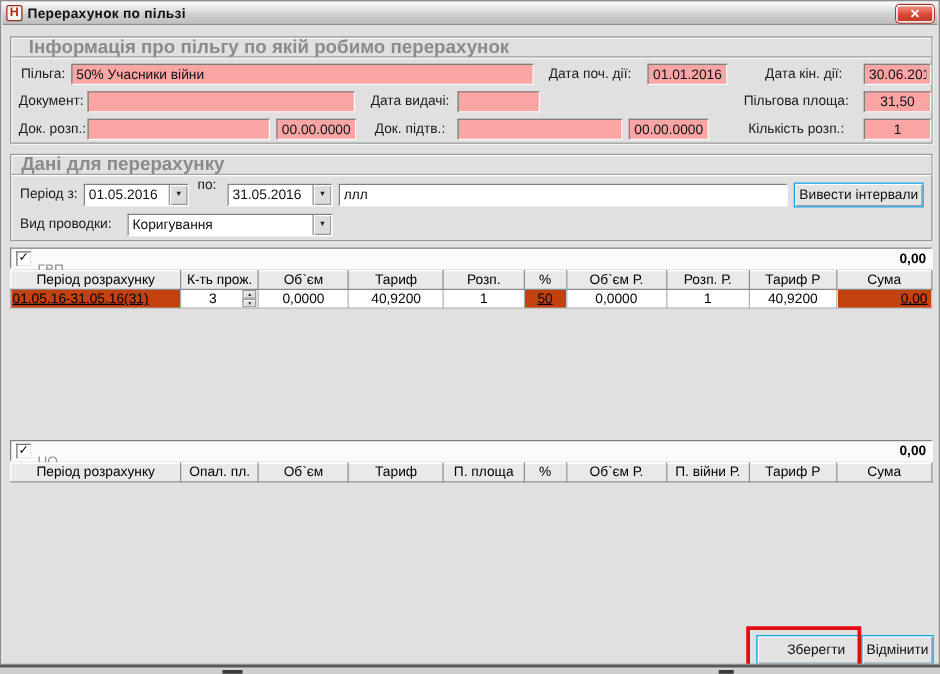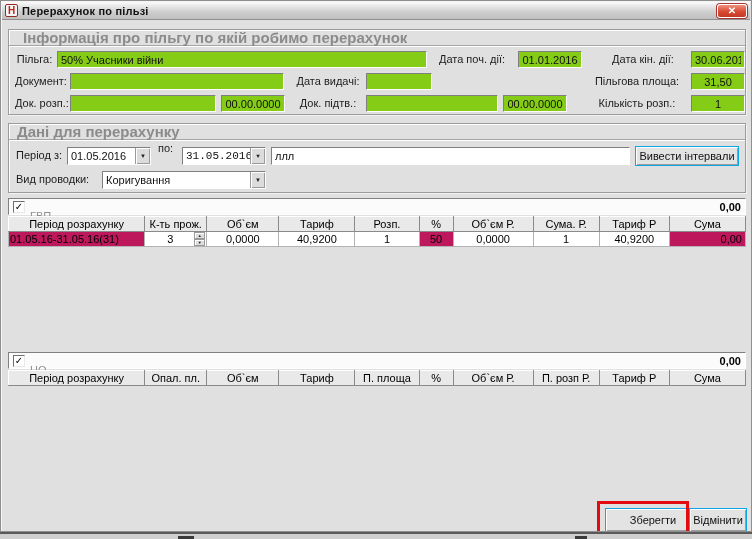--- a/index.html
+++ b/index.html
@@ -14,21 +14,21 @@
               color:#c02414; font-size:10px; font-weight:bold; line-height:11px; text-align:center; margin-right:4px; }
   .title-text { font-size:11px; font-weight:bold; color:#111; letter-spacing:.2px; }
   .close-btn { margin-left:auto; width:30px; height:14px; border-radius:3px;
                background:linear-gradient(#ef8f7d,#d94a34 55%,#c23a26); border:1px solid #fff;
                box-shadow:0 0 0 1px #a33; color:#fff; font-size:10px; font-weight:bold;
                display:flex; align-items:center; justify-content:center; cursor:pointer; }
   
   .lbl { position:absolute; font-size:11px; color:#1c1c1c; height:17px; line-height:17px; white-space:nowrap; }
   .r { text-align:center; }
   .field { position:absolute; height:17px; font-size:11px; line-height:15px; color:#111;
-           background:#84cc16; border:1px solid; border-color:#7f7f7f #fdfdfd #fdfdfd #7f7f7f; padding:0 3px;
+           background:#fca5a5; border:1px solid; border-color:#7f7f7f #fdfdfd #fdfdfd #7f7f7f; padding:0 3px;
            font-family:"Liberation Sans", sans-serif; }
   .center { text-align:center; }
   .groupbox { position:absolute; border:1px solid #9b9b9b; box-shadow: inset 1px 1px 0 #fff, 1px 1px 0 #f2f2f2; }
   .group-title { height:16px; line-height:16px; padding-left:14px; font-size:15px; font-weight:bold; color:#8b8b8b;
                  border-bottom:1px solid #a5a5a5; box-shadow:0 1px 0 #fff; }
   .dd { position:absolute; height:18px; background:#fff; border:1px solid; border-color:#7f7f7f #fdfdfd #fdfdfd #7f7f7f;
         display:flex; align-items:stretch; }
   .dd-text { flex:1; font-size:11px; line-height:16px; padding-left:3px; color:#111; overflow:hidden; }
   .dd-btn { width:15px; background:#dcdcdc; border-left:1px solid #9b9b9b;
             box-shadow: inset 1px 1px 0 #fff, inset -1px -1px 0 #9a9a9a;
@@ -44,21 +44,21 @@
          font-size:10px; line-height:10px; text-align:center; color:#000; margin-right:5px; cursor:pointer; }
   .strip-label { font-size:11px; color:#8f8f8f;margin-top:18px; }
   .strip-total { margin-left:auto; font-size:11px; font-weight:bold; color:#000; }
   
   table { position:absolute; border-collapse:collapse; table-layout:fixed; width:738px; font-size:11px;
           border:1px solid #5f5f5f; background:#fff; }
   th { height:15px; background:#e9e9e9; border:1px solid; border-color:#fff #8a8a8a #8a8a8a #fff;
        font-weight:normal; color:#000; overflow:hidden; white-space:nowrap; }
   td { height:15px; border:1px solid #b3b3b3; background:#fff; text-align:center; color:#000;
        overflow:hidden; white-space:nowrap; padding:0 1px; }
-  td.gray { background:#be185d; }
+  td.gray { background:#c2410c;text-decoration:underline; }
   td.left { text-align:left; }
   td.right { text-align:right; padding-right:3px; }
   .spin-cell { display:flex; align-items:stretch; height:100%; }
   .spin-val { flex:1; text-align:center; line-height:14px; }
   .spinner { width:11px; display:flex; flex-direction:column; }
   .spinner span { flex:1; background:#dcdcdc; border:1px solid #9a9a9a; box-shadow: inset 1px 1px 0 #fff;
                   font-size:4px; line-height:5px; text-align:center; color:#222; cursor:pointer; }
   
   .annotation { position:absolute; border:3px solid #e30b12; z-index:6; pointer-events:none; }
   .bottom-strip { position:absolute; left:0; top:532px; width:752px; height:7px; background:#cfcfcf;
@@ -105,21 +105,21 @@
 
   <div class="groupbox" style="left:7px; top:122px; width:738px; height:70px;">
     <div class="group-title" style="padding-left:8px;">Дані для перерахунку</div>
 
     <div class="lbl" style="left:7px; top:23px;">Період з:</div>
     <div class="dd" style="left:58px; top:23px; width:84px;">
       <span class="dd-text">01.05.2016</span>
       <span class="dd-btn">▼</span>
     </div>
     <div class="lbl" style="left:149px; top:16px;">по:</div>
-    <div class="dd" style="left:173px; top:23px; width:84px;font-family:Liberation Mono, monospace;">
+    <div class="dd" style="left:173px; top:23px; width:84px;">
       <span class="dd-text">31.05.2016</span>
       <span class="dd-btn">▼</span>
     </div>
     <input class="field" style="left: 262px; top: 23px; width: 359px; height: 18px; background: rgb(255, 255, 255);" value="ллл">
     <div class="push-btn" style="left:626px; top:22px; width:104px; height:20px;">Вивести інтервали</div>
 
     <div class="lbl" style="left:7px; top:47px;">Вид проводки:</div>
     <div class="dd" style="left:93px; top:47px; width:164px;">
       <span class="dd-text">Коригування</span>
       <span class="dd-btn">▼</span>
@@ -147,21 +147,21 @@
     </colgroup>
     <tbody>
         <tr>
       <th>Період розрахунку</th>
       <th>К-ть прож.</th>
       <th>Об`єм</th>
       <th>Тариф</th>
       <th>Розп.</th>
       <th>%</th>
       <th>Об`єм Р.</th>
-      <th>Сума. Р.</th>
+      <th>Розп. Р.</th>
       <th>Тариф Р</th>
       <th>Сума</th>
     </tr>
     <tr>
       <td class="gray left">01.05.16-31.05.16(31)</td>
       <td>
         <div class="spin-cell">
           <span class="spin-val">3</span>
           <span class="spinner">
             <span>▲</span>
@@ -202,21 +202,21 @@
     </colgroup>
     <tbody>
         <tr>
       <th>Період розрахунку</th>
       <th>Опал. пл.</th>
       <th>Об`єм</th>
       <th>Тариф</th>
       <th>П. площа</th>
       <th>%</th>
       <th>Об`єм Р.</th>
-      <th>П. розп Р.</th>
+      <th>П. війни Р.</th>
       <th>Тариф Р</th>
       <th>Сума</th>
     </tr>
   </tbody>
     </table>
 
   <div class="push-btn" style="left:604px; top:507px; width:96px; height:24px;">Зберегти</div>
   <div class="push-btn" style="left:688px; top:507px; width:58px; height:24px;">Відмінити</div>
   <div class="annotation" style="left:596px; top:500px; width:92px; height:38px;"></div>
 </div>

